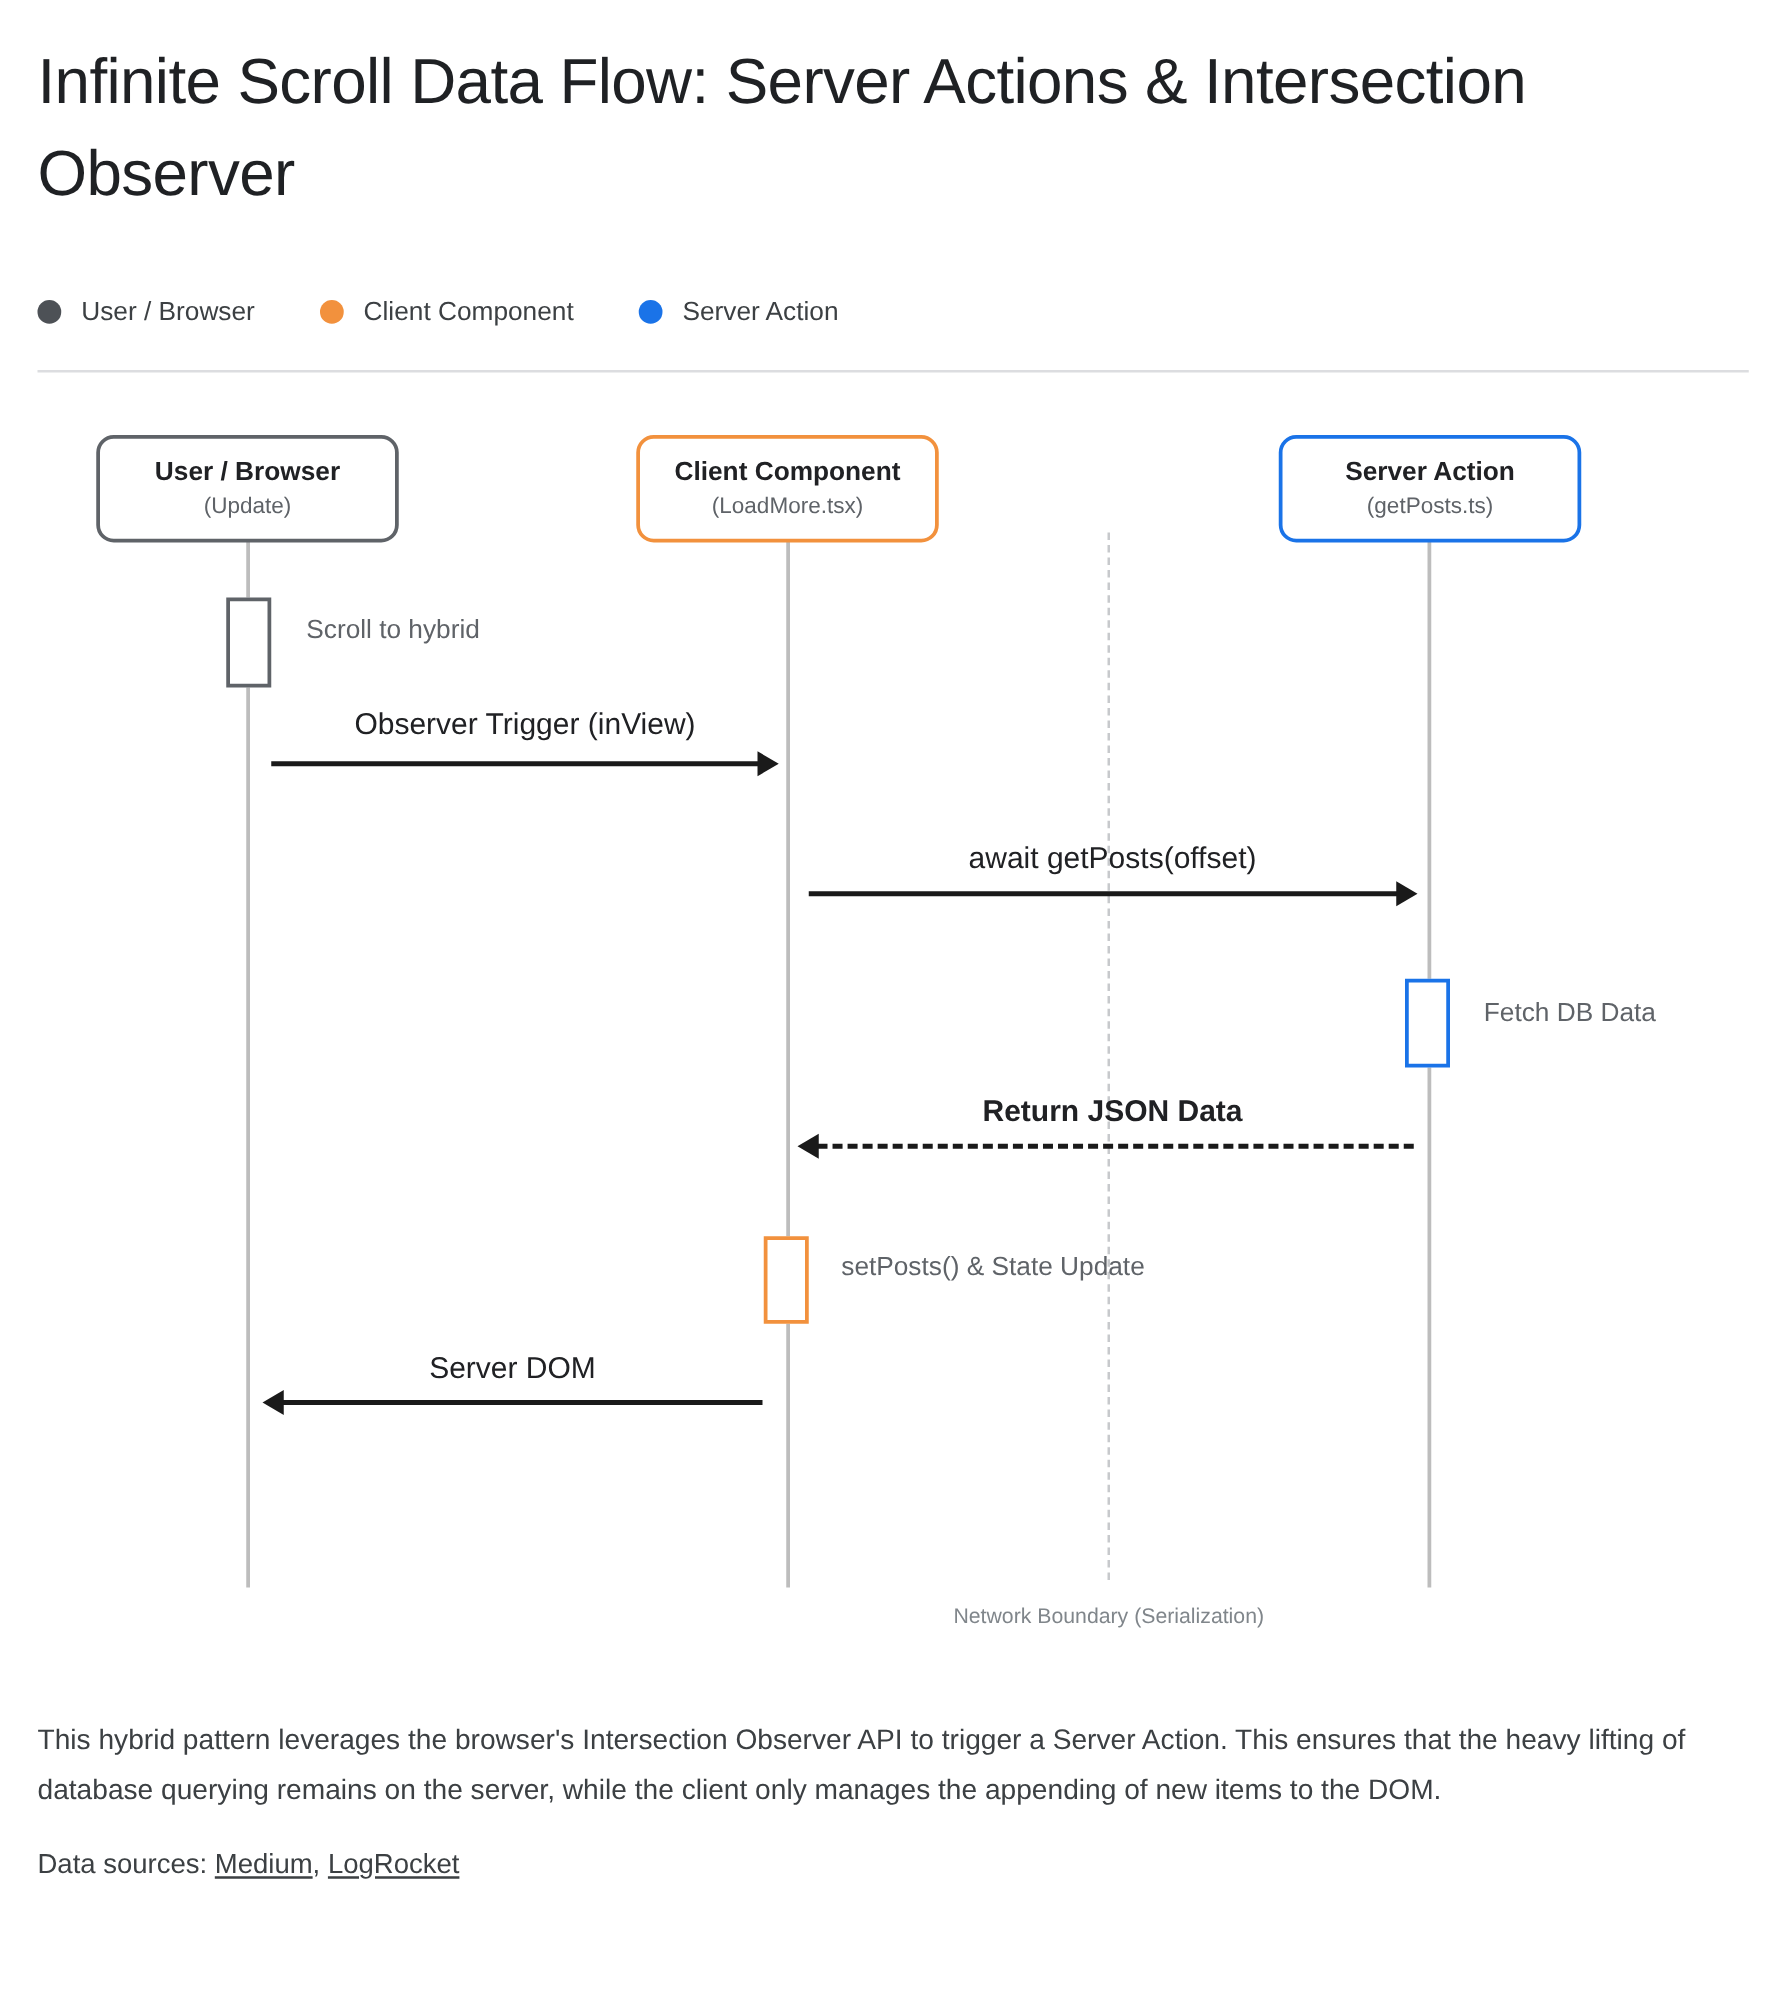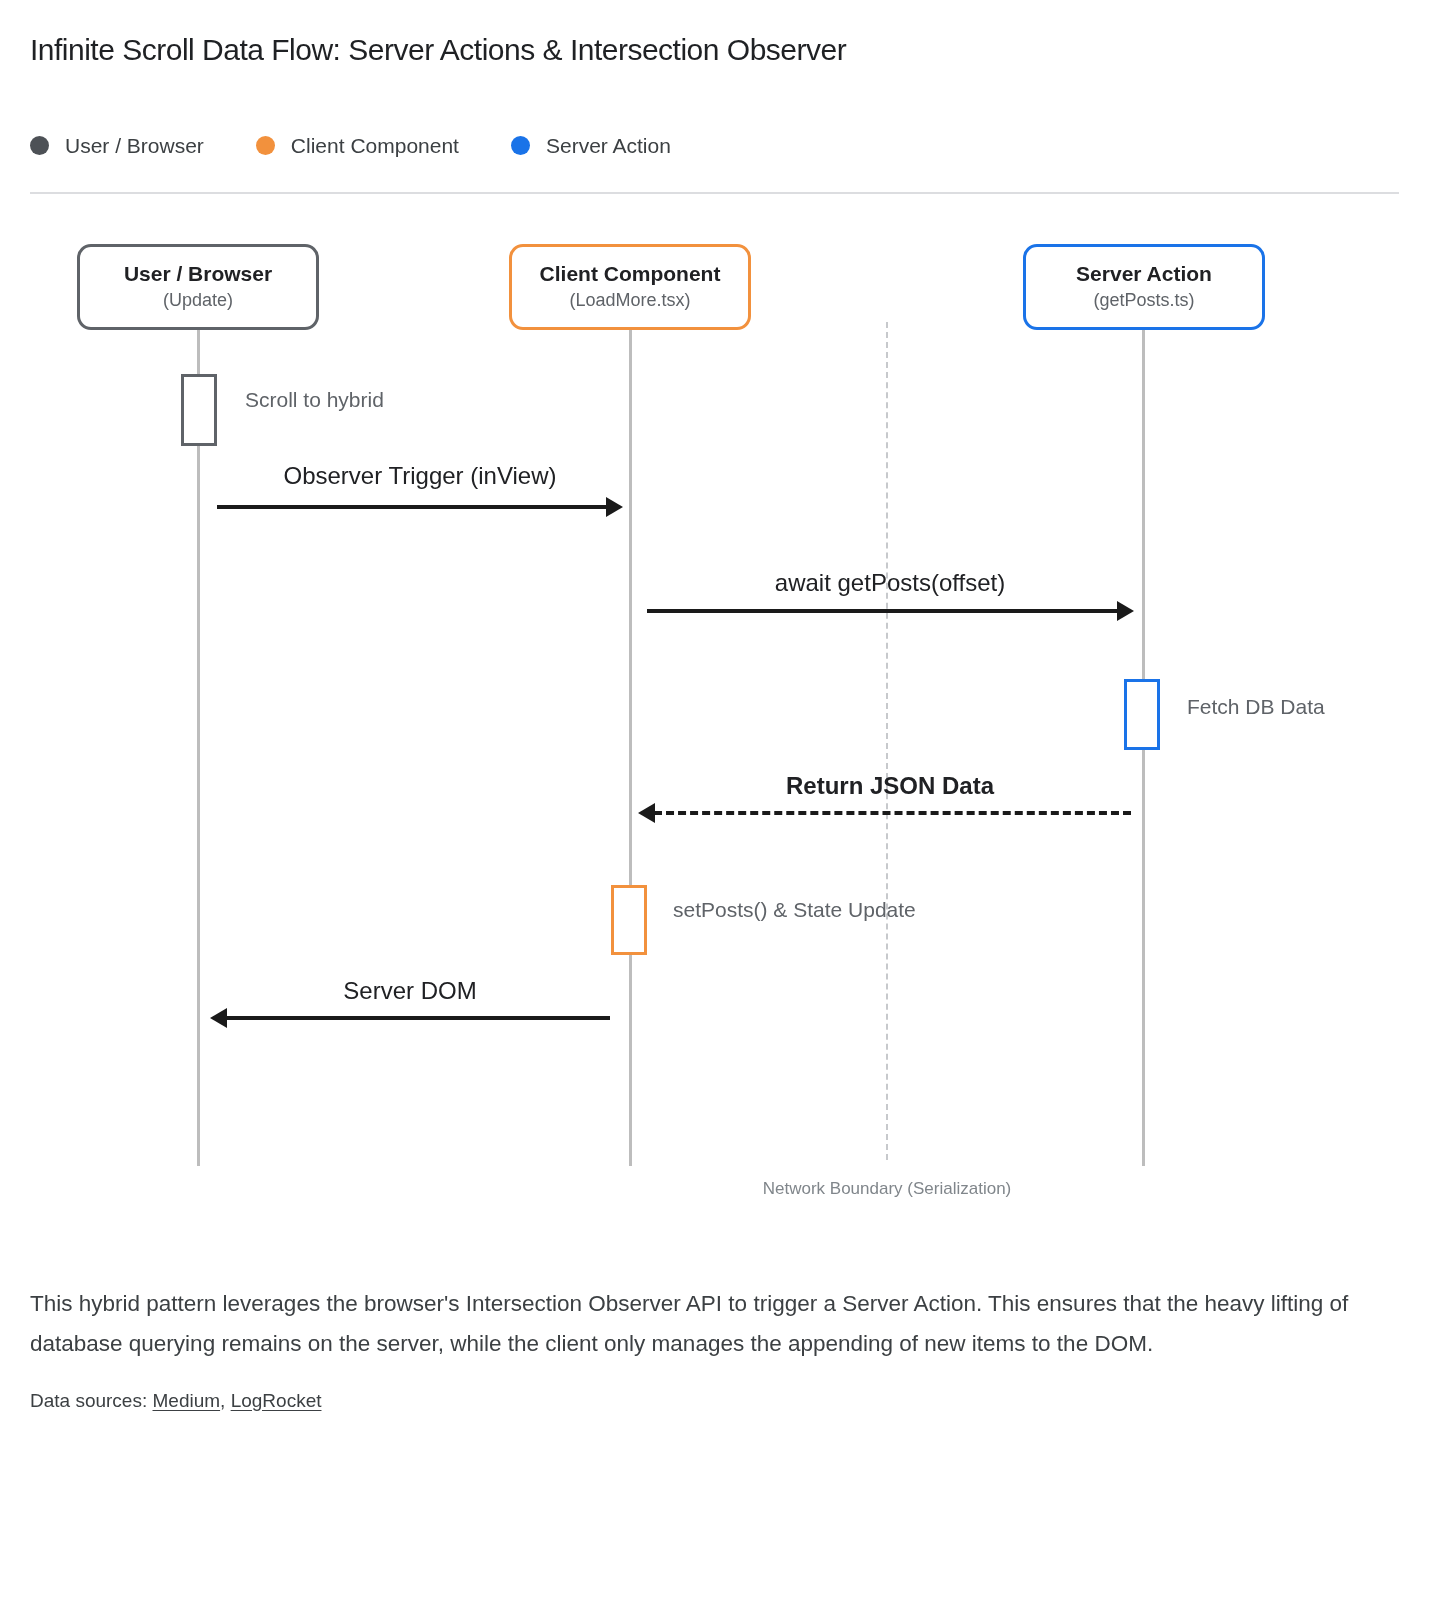--- a/index.html
+++ b/index.html
@@ -8,21 +8,21 @@
     width: 1429px;
     min-height: 1600px;
     font-family: "Liberation Sans", sans-serif;
     color: #202124;
     position: relative;
   }
   .page { padding: 28px 30px 20px 30px; }
 
   
   .title {
-    font-size: 30px;
+    font-size: 51px;
     font-weight: 500;
     letter-spacing: -0.5px;
     line-height: 1.45;
     color: #1f2124;
     max-width: 1300px;
   }
 
   
   .legend {
     margin-top: 60px;
@@ -161,29 +161,29 @@
     border-top: 10px solid transparent;
     border-bottom: 10px solid transparent;
   }
   .head-observer { left: 606px;  top: 303px; }
   .head-await    { left: 1117px; top: 407px; }
   .head-return   { left: 638px;  top: 609px; }
   .head-update   { left: 210px;  top: 814px; }
 
   
   .caption {
-    margin-top: 58px;
+    margin-top: 42px;
     font-size: 22.5px;
     line-height: 40px;
     color: #3c4043;
     max-width: 1372px;
   }
   .sources {
     margin-top: 26px;
-    font-size: 19px;
+    font-size: 22px;
     color: #3c4043;
   }
   .sources a {
     color: #3c4043;
     text-decoration: underline;
     text-underline-offset: 3px;
     cursor: pointer;
   }
 </style>
 </head>

